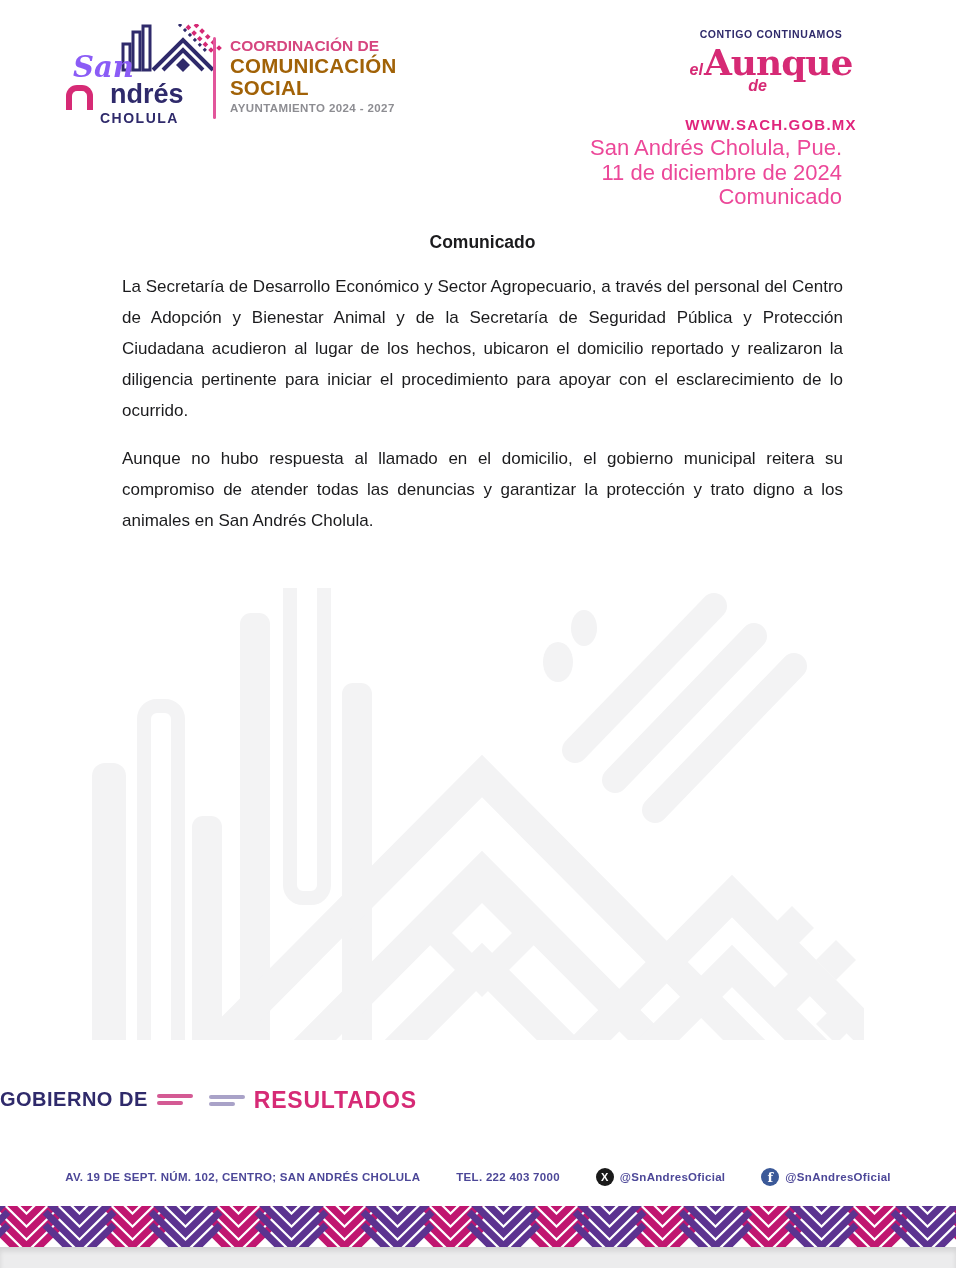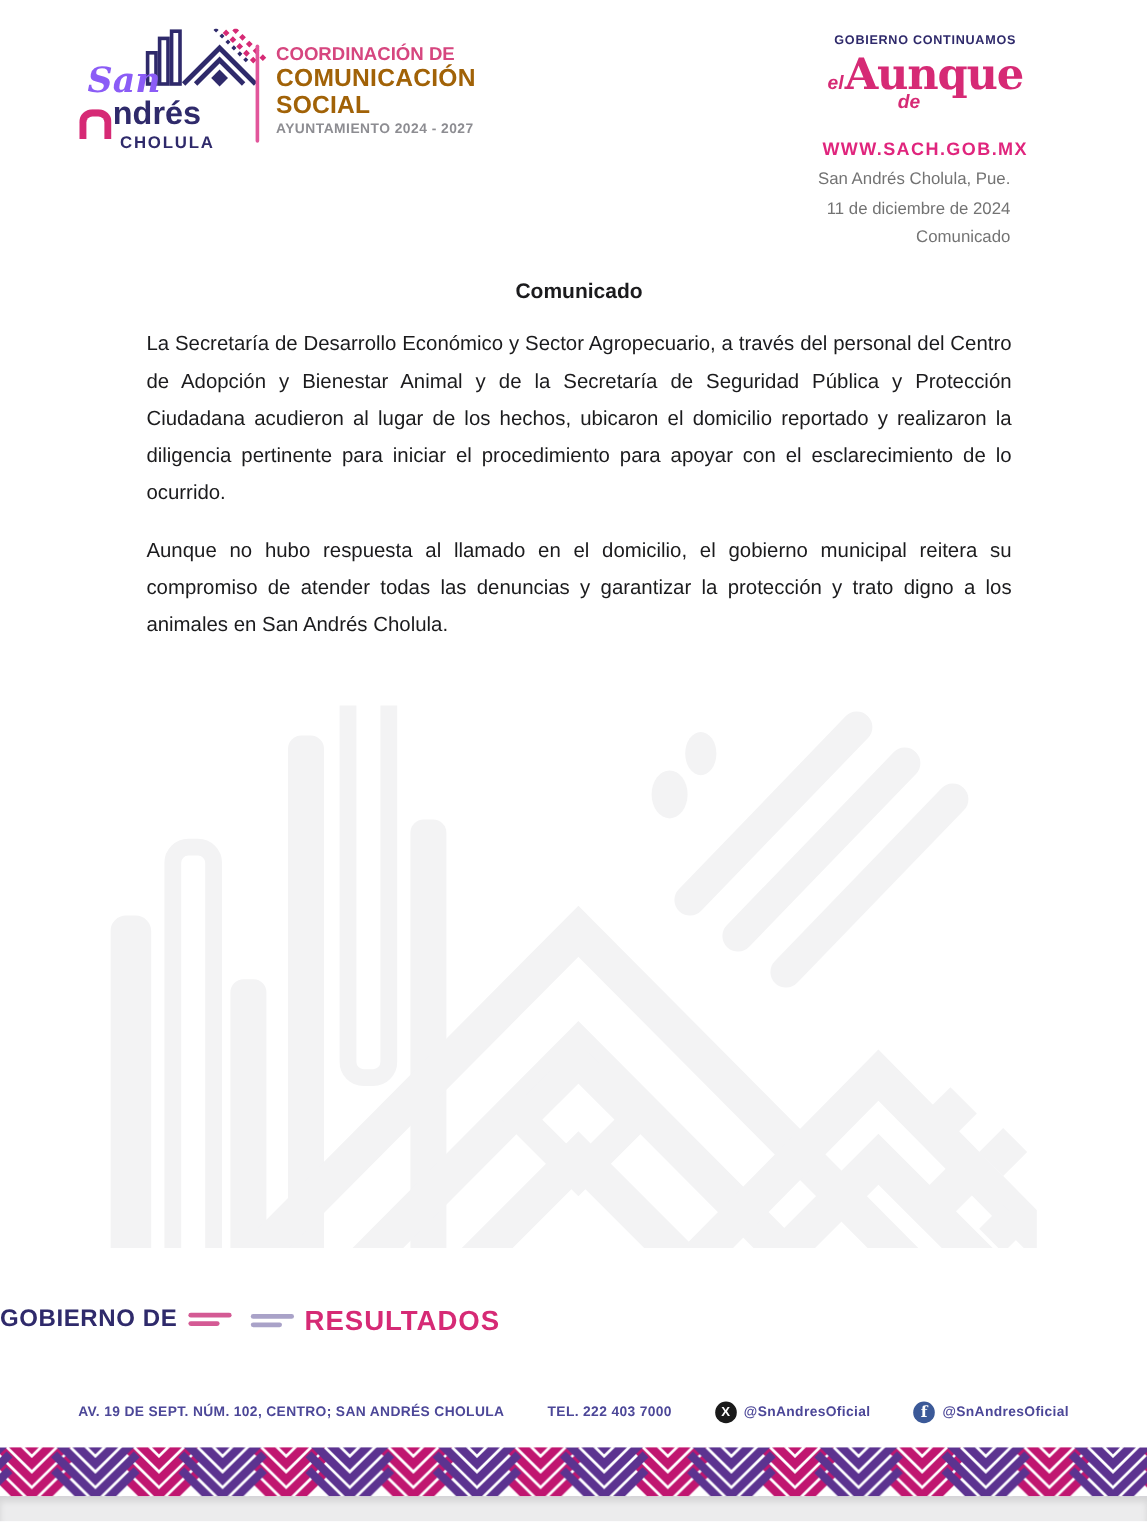--- a/index.html
+++ b/index.html
@@ -3,21 +3,21 @@
 <meta charset="utf-8">
 <style>
   html,body{margin:0;padding:0;background:#fff;}
   .page{position:relative;width:956px;height:1268px;background:#ffffff;overflow:hidden;
         font-family:"Liberation Sans",sans-serif;color:#1b1b1d;}
 
   
   .brand-left{position:absolute;left:60px;top:24px;width:350px;height:108px;}
   .citymark{position:absolute;left:55px;top:0px;}
   .city-san{position:absolute;left:13px;top:26px;font:italic 700 29px "DejaVu Serif",serif;color:#8b5cf6;}
-  .city-andres{position:absolute;left:6px;top:55px;font:700 27px "Liberation Sans",sans-serif;color:#2f2a6b;display:flex;align-items:flex-end;}
+  .city-andres{position:absolute;left:6px;top:55px;font:700 27px "Liberation Sans",sans-serif;color:#2f2a6b;display:flex;align-items:flex-start;gap:16px;}
   .arch{display:inline-block;width:15px;height:19px;border:6px solid #d62a75;border-bottom:none;
         border-radius:11px 11px 0 0;margin-right:1px;position:relative;top:6px;}
   .city-cholula{position:absolute;left:40px;top:86px;font-weight:700;font-size:14px;letter-spacing:1.5px;color:#2f2a6b;}
   .brand-divider{position:absolute;left:153px;top:13px;width:3px;height:82px;background:#e2569b;border-radius:2px;}
   .dept{position:absolute;left:170px;top:14px;line-height:1.08;}
   .dept-l1{color:#d6467f;font-size:15.5px;font-weight:700;}
   .dept-l2,.dept-l3{color:#a16207;font-size:20.5px;font-weight:800;letter-spacing:.2px;}
   .dept-l4{color:#8d8d92;font-size:11.5px;font-weight:700;letter-spacing:.4px;margin-top:3px;}
 
   
@@ -25,21 +25,21 @@
   .tagline{font-size:10.5px;font-weight:800;letter-spacing:.6px;color:#2f2a6b;}
   .cambio-line,.rumbo-line{display:flex;align-items:baseline;justify-content:center;line-height:1;}
   .cambio-line{margin-top:1px;}
   .rumbo-line{margin-top:-6px;margin-left:-26px;}
   .w-small{font:italic 800 16px "Liberation Sans",sans-serif;color:#d62a75;margin-right:1px;}
   .w-cambio{font:700 36px "DejaVu Serif",serif;color:#d62a75;letter-spacing:-1px;}
   .w-rumbo{font:700 36px "DejaVu Serif",serif;color:#2f2a6b;letter-spacing:-1px;}
   .website{margin-top:21px;font-size:15px;font-weight:800;letter-spacing:1.2px;color:#e0257d;}
 
   
-  .dateline{position:absolute;top:136px;right:114px;text-align:right;font-size:14px;line-height:24.5px;color:#737373;}
+  .dateline{position:absolute;top:136px;right:114px;text-align:right;font-size:22px;line-height:24.5px;color:#ec4899;}
 
   
   .doc-title{position:absolute;left:122px;right:113px;top:232px;text-align:center;font-size:17.5px;font-weight:700;}
   .paragraphs{position:absolute;left:122px;right:113px;top:271px;}
   .paragraphs p{margin:0 0 17px 0;font-size:17px;line-height:31px;text-align:justify;color:#1b1b1d;}
 
   
   .watermark{position:absolute;left:92px;top:588px;}
 
   
@@ -102,21 +102,21 @@
     <div class="brand-divider"></div>
     <div class="dept">
       <div class="dept-l1">COORDINACIÓN DE</div>
       <div class="dept-l2">COMUNICACIÓN</div>
       <div class="dept-l3">SOCIAL</div>
       <div class="dept-l4">AYUNTAMIENTO 2024 - 2027</div>
     </div>
   </div>
 
   <div class="brand-right">
-    <div class="tagline">GOBIERNO CONTINUAMOS</div>
+    <div class="tagline">CONTIGO CONTINUAMOS</div>
     <div class="cambio-line">
       <span class="w-small">el</span>
       <span class="w-cambio">Aunque</span>
     </div>
     <div class="rumbo-line">
       <span class="w-small">de</span>
     </div>
     <div class="website">WWW.SACH.GOB.MX</div>
   </div>
 

